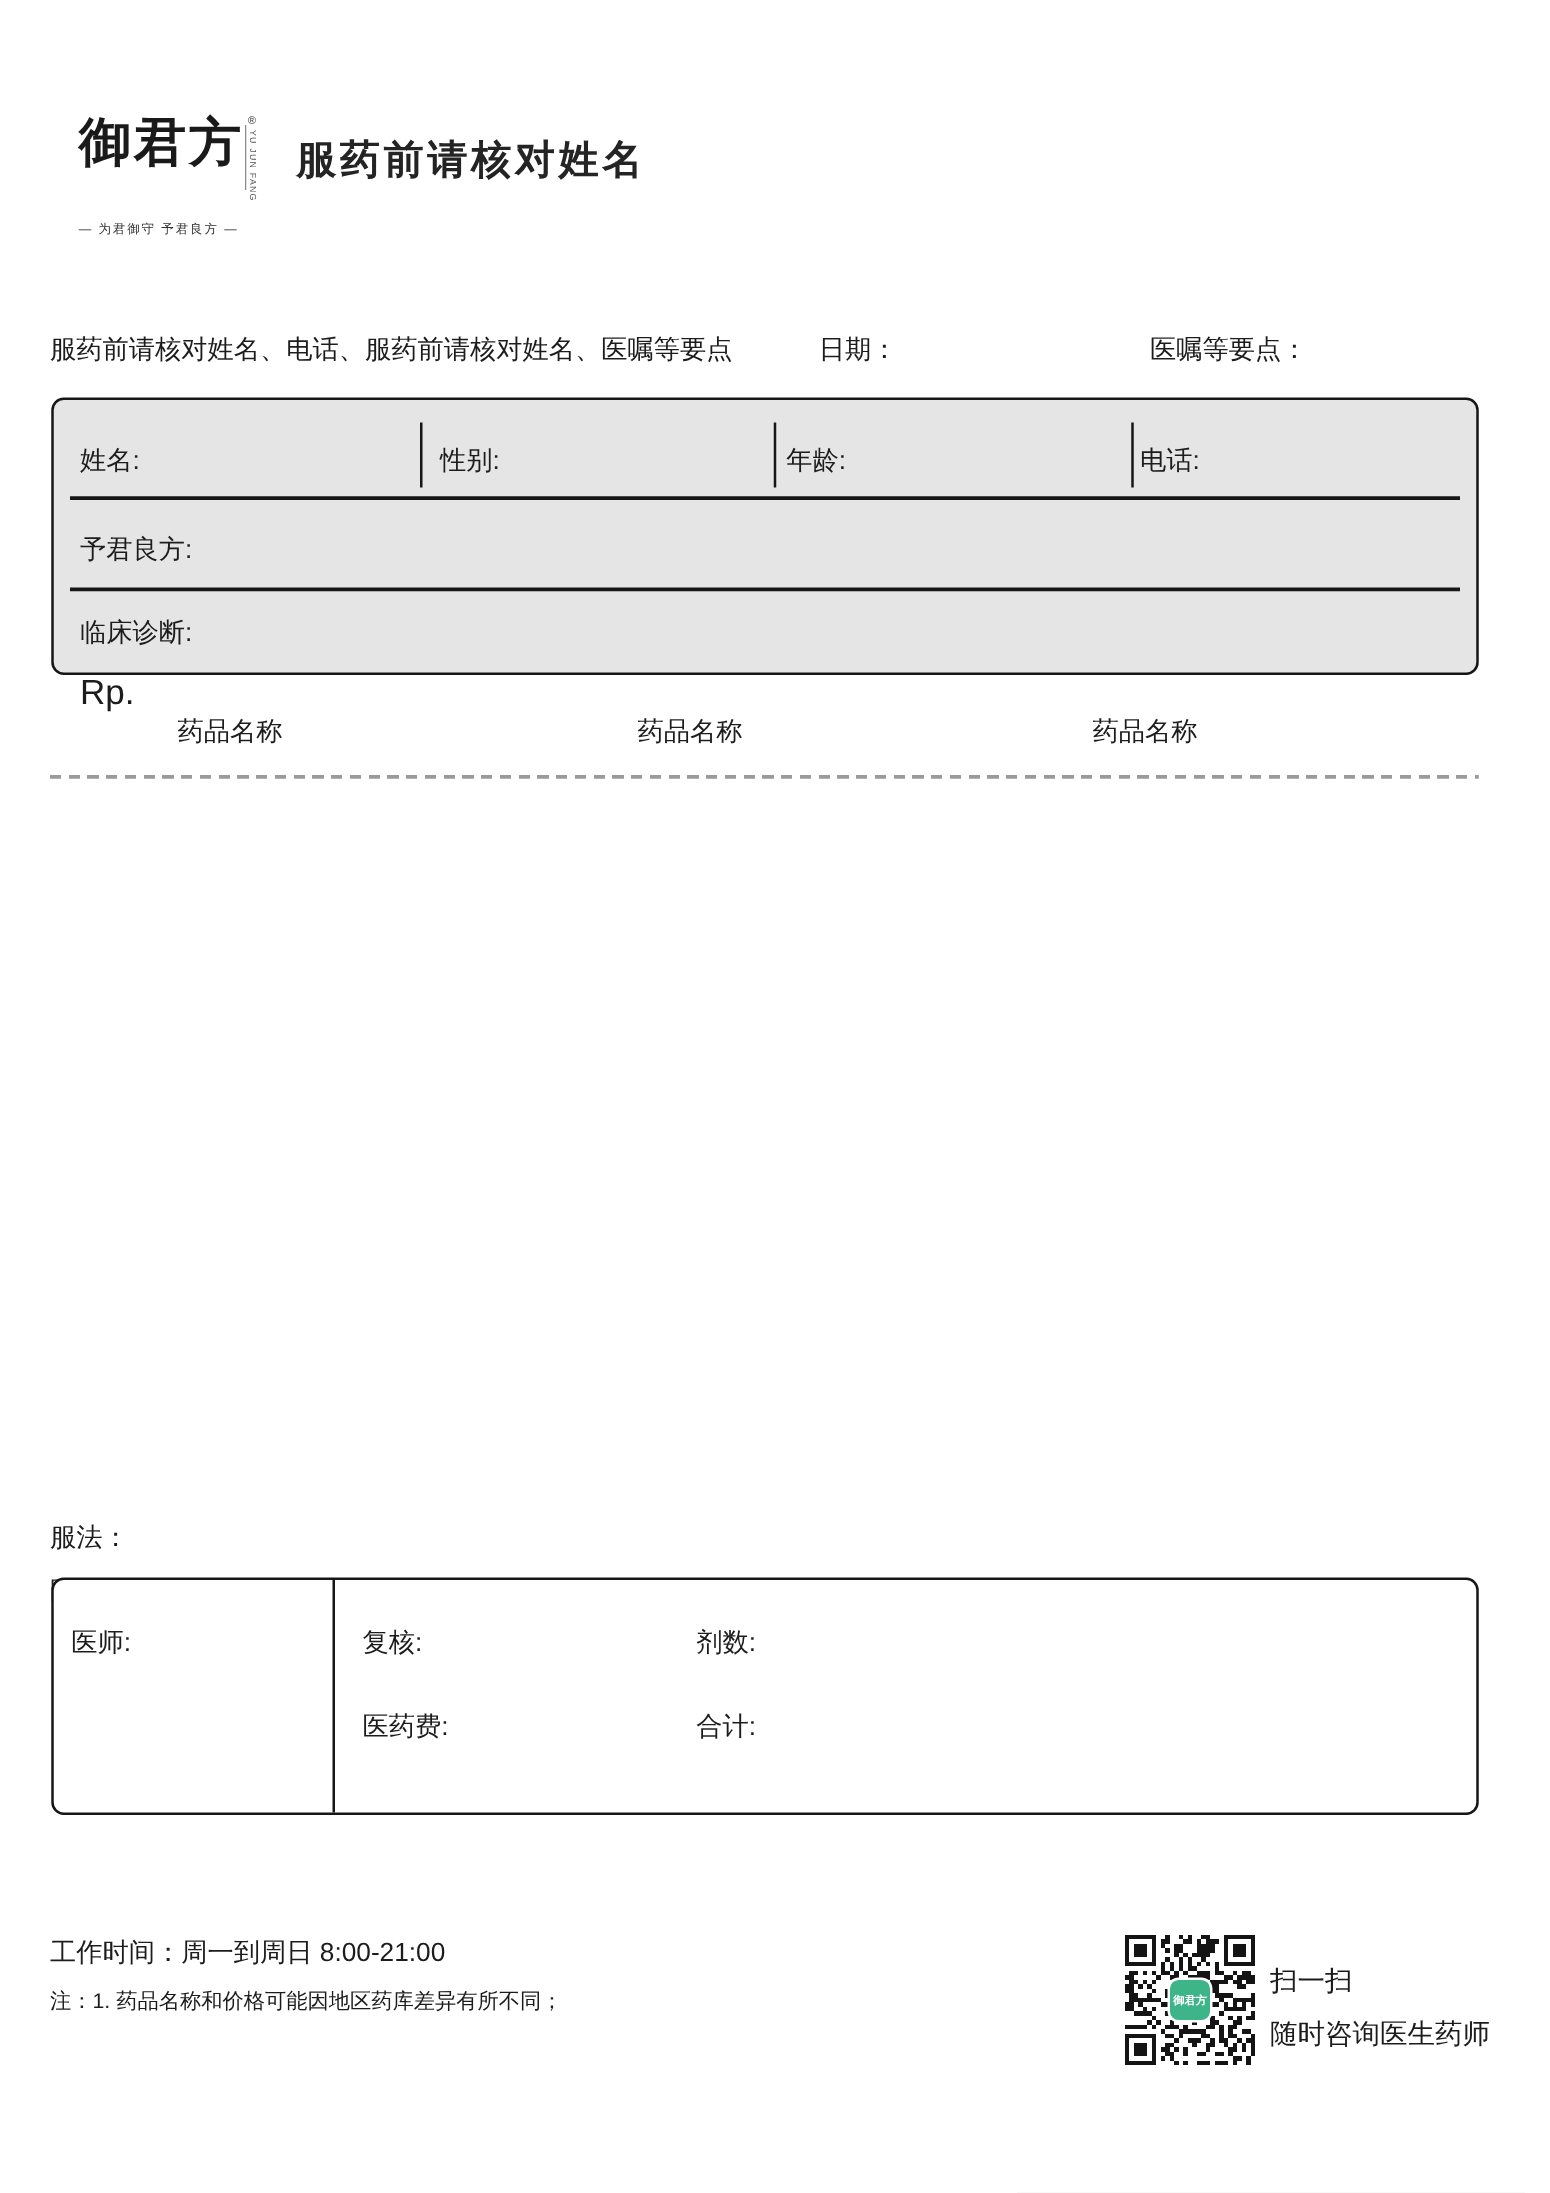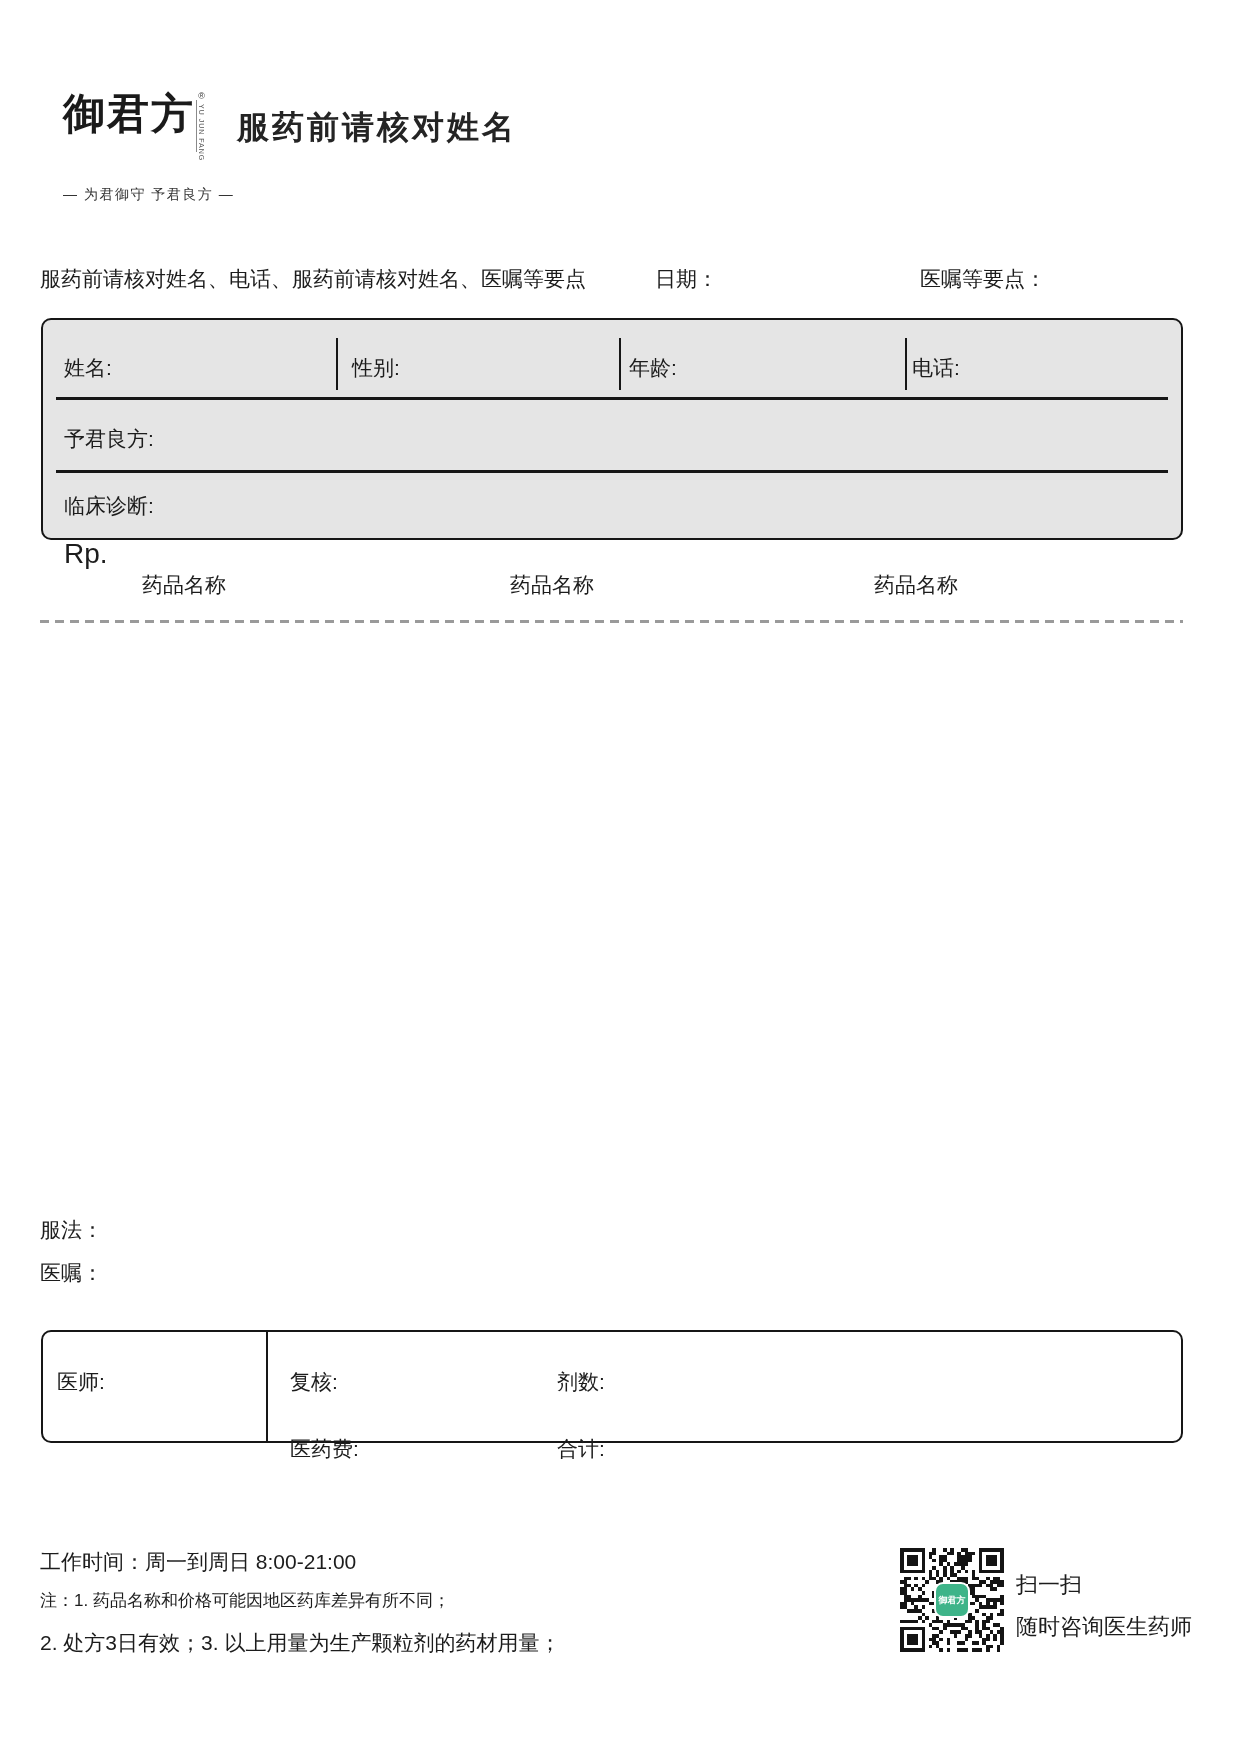--- a/index.html
+++ b/index.html
@@ -9,21 +9,21 @@
   .abs{position:absolute}
 
   
   .logo-block{left:63px;top:90px}
   .logo-row{display:flex;align-items:flex-start}
   .logo-text{font-family:"DejaVu Serif","Liberation Serif",serif;font-size:42px;font-weight:700;
              line-height:1.15;letter-spacing:2px;color:#1a1a1a}
   .logo-side{display:inline-flex;flex-direction:column;align-items:center;margin-left:3px;margin-top:2px}
   .reg{font-size:9px;color:#333;line-height:1}
   .logo-vert{writing-mode:vertical-rl;font-size:7px;letter-spacing:1px;color:#555;margin-top:3px;white-space:nowrap}
-  .tagline{font-size:14px;letter-spacing:1.5px;color:#333;margin-top:25px;white-space:nowrap}
+  .tagline{font-size:10px;letter-spacing:1.5px;color:#333;margin-top:15px;white-space:nowrap}
   .logo-divider{left:196px;top:100px;width:1px;height:52px;background:#8a8a8a}
   .hospital-title{left:237px;top:106px;font-size:32px;font-weight:900;letter-spacing:3px;color:#242424;white-space:nowrap}
 
   
   .meta-text{top:265px;font-size:21px;color:#1c1c1c;white-space:nowrap}
   .notice{left:40px}
   .date-label{left:655px}
   .rx-label{left:920px}
 
   
@@ -45,21 +45,21 @@
   .rp-col{font-size:21px;top:571px;white-space:nowrap}
   .rc1{left:142px}.rc2{left:510px}.rc3{left:874px}
   .dashed-line{left:40px;top:620px;width:1143px;height:3px;
     background:repeating-linear-gradient(90deg,#9a9a9a 0,#9a9a9a 9px,transparent 9px,transparent 15px)}
 
   
   .fufa{left:40px;top:1216px;font-size:21px}
   .yizhu{left:40px;top:1259px;font-size:21px}
 
   
-  .sign-box{left:41px;top:1330px;width:1142px;height:113px;border:2.5px solid #161616;border-radius:10px;background:#fff}
+  .sign-box{left:41px;top:1262px;width:1142px;height:190px;border:2.5px solid #161616;border-radius:10px;background:#fff}
   .sign-vdiv{position:absolute;left:223px;top:0;bottom:0;width:2px;background:#161616}
   .s-doctor{left:14px;top:36px}
   .s-review{left:247px;top:36px}
   .s-doses{left:514px;top:36px}
   .s-fee{left:247px;top:103px}
   .s-total{left:514px;top:103px}
 
   
   .work-hours{left:40px;top:1548px;font-size:21px;white-space:nowrap}
   .note1{left:40px;top:1589px;font-size:17px;white-space:nowrap}
@@ -123,21 +123,20 @@
     <span class="pfield s-doctor">医师:</span>
     <span class="sign-vdiv"></span>
     <span class="pfield s-review">复核:</span>
     <span class="pfield s-doses">剂数:</span>
     <span class="pfield s-fee">医药费:</span>
     <span class="pfield s-total">合计:</span>
   </section>
 
   <span class="abs work-hours">工作时间：周一到周日 8:00-21:00</span>
   <span class="abs note1">注：1. 药品名称和价格可能因地区药库差异有所不同；</span>
-  <span class="abs note2">2. 处方3日有效；3. 以上用量为生产颗粒剂的药材用量；</span>
 
   <div class="abs qr-wrap">
     <svg id="qr-svg" viewBox="0 0 29 29" shape-rendering="crispEdges">
         <g fill="#141414">
           <rect x="9" y="0" width="1" height="1"></rect>
           <rect x="12" y="0" width="1" height="1"></rect>
           <rect x="14" y="0" width="1" height="1"></rect>
           <rect x="17" y="0" width="1" height="1"></rect>
           <rect x="18" y="0" width="1" height="1"></rect>
           <rect x="8" y="1" width="1" height="1"></rect>

